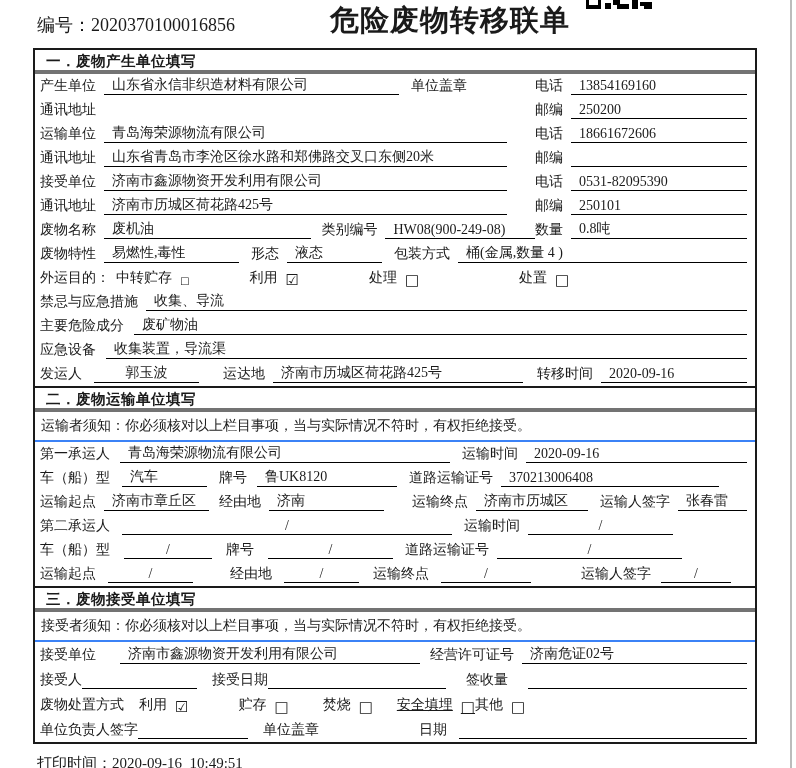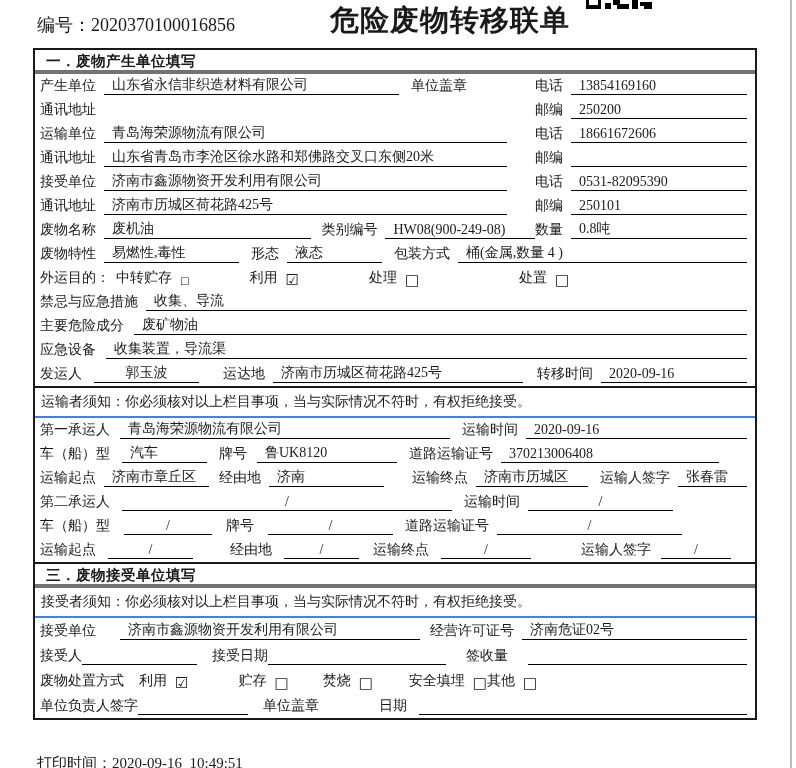--- a/index.html
+++ b/index.html
@@ -41,23 +41,23 @@
   .ul.c{text-align:center;padding-left:2px;}
   .right{margin-left:auto;width:212px;display:flex;align-items:flex-end;flex:0 0 auto;}
   .opt{display:flex;align-items:flex-end;}
   .box{font-family:"DejaVu Sans",sans-serif;font-size:15px;line-height:14px;margin-left:8px;}
   .box.small{font-size:10px;line-height:12px;}
   .footer{position:absolute;left:37px;top:754px;font-size:15px;white-space:pre;}
   
   .ml6{margin-left:6px;}.ml8{margin-left:8px;}.ml10{margin-left:10px;}.ml12{margin-left:12px;}
   .ml14{margin-left:14px;}.ml15{margin-left:15px;}.ml20{margin-left:20px;}
   .ml24{margin-left:24px;}.ml28{margin-left:28px;}.ml30{}.ml34{margin-left:34px;}
-  .ml36{margin-left:36px;}.ml37{margin-left:37px;}.ml50{margin-left:50px;}
+  .ml36{margin-left:24px;text-decoration:underline;}.ml37{margin-left:37px;}.ml50{margin-left:50px;}
   .ml60{margin-left:60px;}.ml70{margin-left:70px;}.ml100{margin-left:100px;}
-  .ml140{margin-left:60px;}
+  .ml140{margin-left:100px;}
   .w70{width:70px;}.w75{width:75px;}.w85{width:85px;}.w88{width:88px;}.w90{width:90px;}
   .w95{width:95px;}.w105{width:105px;}.w110{width:110px;}.w112{width:112px;}.w115{width:115px;}
   .w125{width:125px;}.w135{width:135px;}.w140{width:140px;}.w145{width:145px;}.w155{width:155px;}
   .w178{width:178px;}.w185{width:185px;}.w215{width:215px;}.w250{width:250px;}.w295{width:295px;}
   .w300{width:300px;}.w330{width:330px;}
   .mr28{margin-right:28px;}
 </style>
 </head>
 <body>
 
@@ -196,20 +196,21 @@
       <span class="lbl">发运人</span>
       <span class="ul w105 ml12 c">郭玉波</span>
       <span class="lbl ml24">运达地</span>
       <span class="ul w250 ml8">济南市历城区荷花路425号</span>
       <span class="lbl ml14">转移时间</span>
       <span class="ul fill ml8">2020-09-16</span>
     </div>
   </div>
 
   <div class="sec s2">
+    <div class="sec-head">二．废物运输单位填写</div>
     <div class="notice">运输者须知：你必须核对以上栏目事项，当与实际情况不符时，有权拒绝接受。</div>
 
     <div class="row">
       <span class="lbl">第一承运人</span>
       <span class="ul w330 ml10">青岛海荣源物流有限公司</span>
       <span class="lbl ml12">运输时间</span>
       <span class="ul fill ml8">2020-09-16</span>
     </div>
 
     <div class="row">

